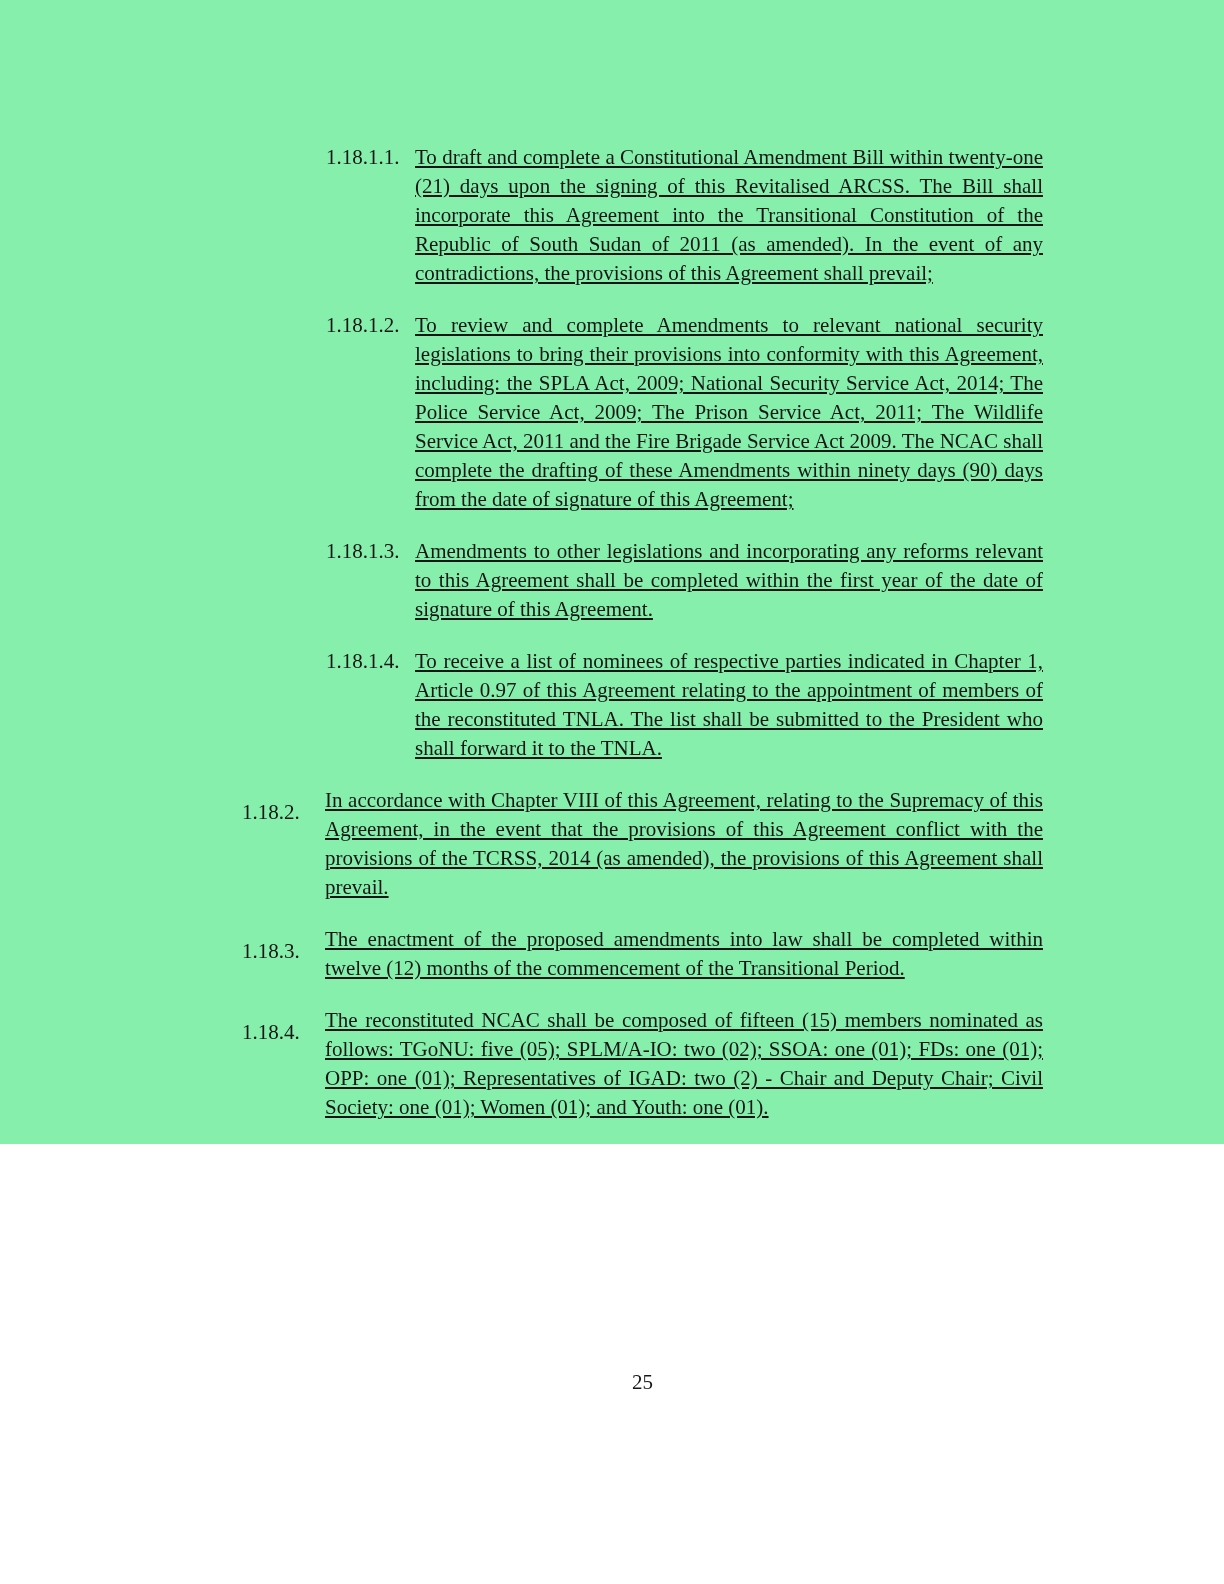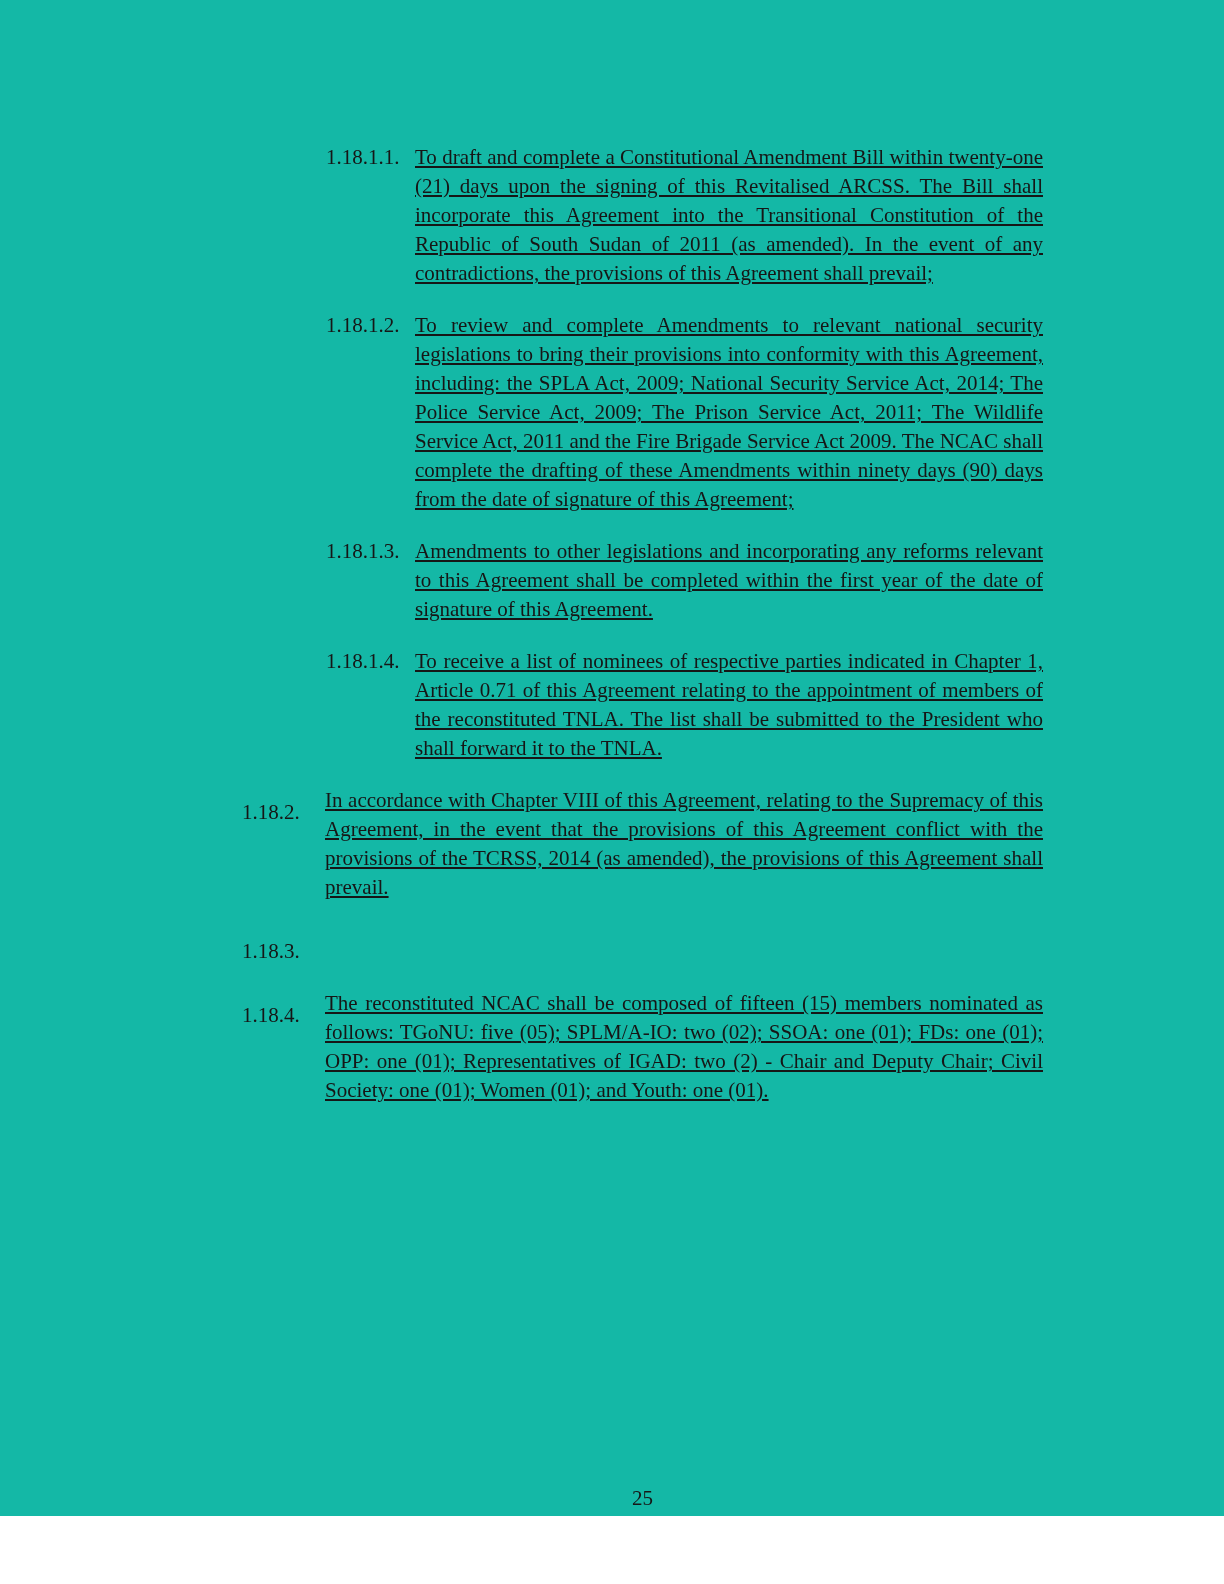--- a/index.html
+++ b/index.html
@@ -11,22 +11,22 @@
     width: 1224px;
     height: 1584px;
     position: relative;
     font-family: "Liberation Serif", "DejaVu Serif", serif;
     color: #161616;
     overflow: hidden;
   }
   .page {
     position: relative;
     width: 1224px;
-    height: 1516px;
-    background: #14b8a6;
+    height: 1144px;
+    background: #86efac;
   }
   .content {
     position: absolute;
     top: 143px;
     left: 242px;
     width: 801px;
   }
   .para {
     display: flex;
     align-items: flex-start;
@@ -45,21 +45,21 @@
     text-justify: inter-word;
     text-decoration: underline;
   }
   
   .para.level3 .num { width: 83px; margin-top: 12px; }
   
   .para.level4 { margin-left: 84px; }
   .para.level4 .num { width: 89px; }
   .footer {
     position: absolute;
-    top: 1484px;
+    top: 1368px;
     left: 242px;
     width: 801px;
     text-align: center;
     font-size: 21px;
     line-height: 29px;
   }
 </style>
 </head>
 <body>
 
@@ -76,30 +76,31 @@
       <div class="body">To review and complete Amendments to relevant national security legislations to bring their provisions into conformity with this Agreement, including: the SPLA Act, 2009; National Security Service Act, 2014; The Police Service Act, 2009; The Prison Service Act, 2011; The Wildlife Service Act, 2011 and the Fire Brigade Service Act 2009. The NCAC shall complete the drafting of these Amendments within ninety days (90) days from the date of signature of this Agreement;</div>
     </div>
 
     <div class="para level4">
       <span class="num">1.18.1.3.</span>
       <div class="body">Amendments to other legislations and incorporating any reforms relevant to this Agreement shall be completed within the first year of the date of signature of this Agreement.</div>
     </div>
 
     <div class="para level4">
       <span class="num">1.18.1.4.</span>
-      <div class="body">To receive a list of nominees of respective parties indicated in Chapter 1, Article 0.71 of this Agreement relating to the appointment of members of the reconstituted TNLA. The list shall be submitted to the President who shall forward it to the TNLA.</div>
+      <div class="body">To receive a list of nominees of respective parties indicated in Chapter 1, Article 0.97 of this Agreement relating to the appointment of members of the reconstituted TNLA. The list shall be submitted to the President who shall forward it to the TNLA.</div>
     </div>
 
     <div class="para level3">
       <span class="num">1.18.2.</span>
       <div class="body">In accordance with Chapter VIII of this Agreement, relating to the Supremacy of this Agreement, in the event that the provisions of this Agreement conflict with the provisions of the TCRSS, 2014 (as amended), the provisions of this Agreement shall prevail.</div>
     </div>
 
     <div class="para level3">
       <span class="num">1.18.3.</span>
+      <div class="body">The enactment of the proposed amendments into law shall be completed within twelve (12) months of the commencement of the Transitional Period.</div>
     </div>
 
     <div class="para level3">
       <span class="num">1.18.4.</span>
       <div class="body">The reconstituted NCAC shall be composed of fifteen (15) members nominated as follows: TGoNU: five (05); SPLM/A-IO: two (02); SSOA: one (01); FDs: one (01); OPP: one (01); Representatives of IGAD: two (2) - Chair and Deputy Chair; Civil Society: one (01); Women (01); and Youth: one (01).</div>
     </div>
 
 
   </main>
 

